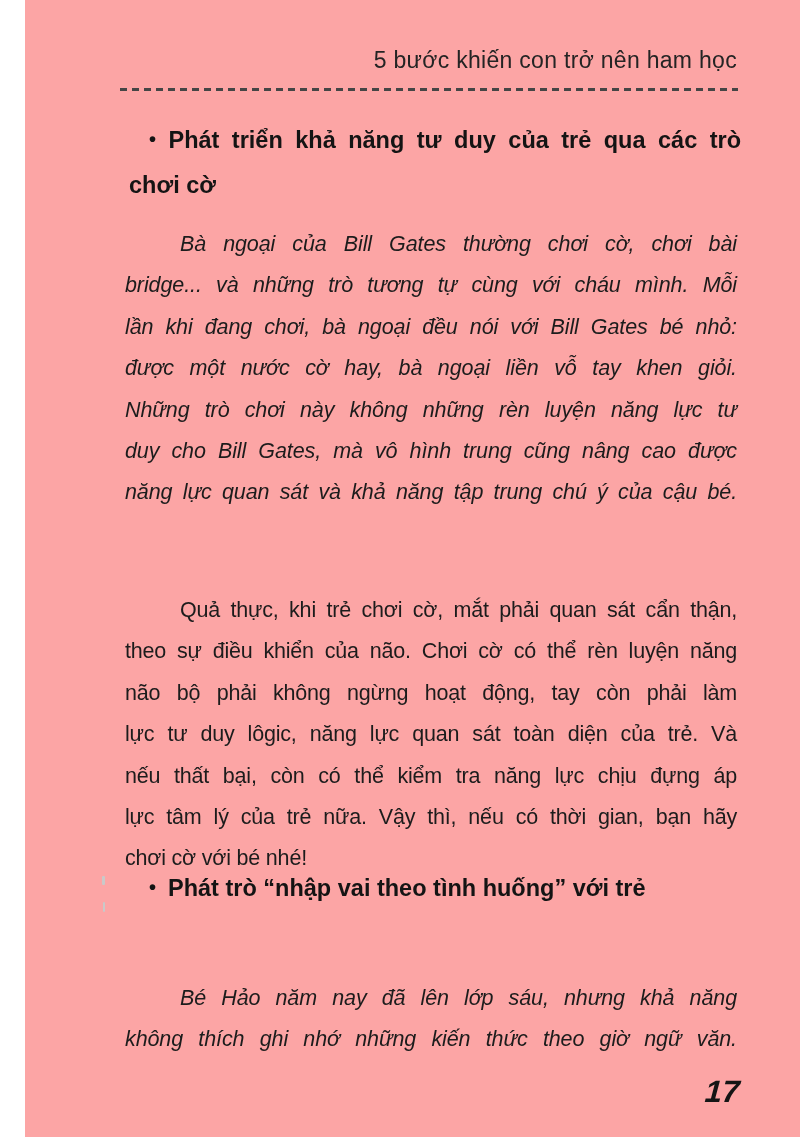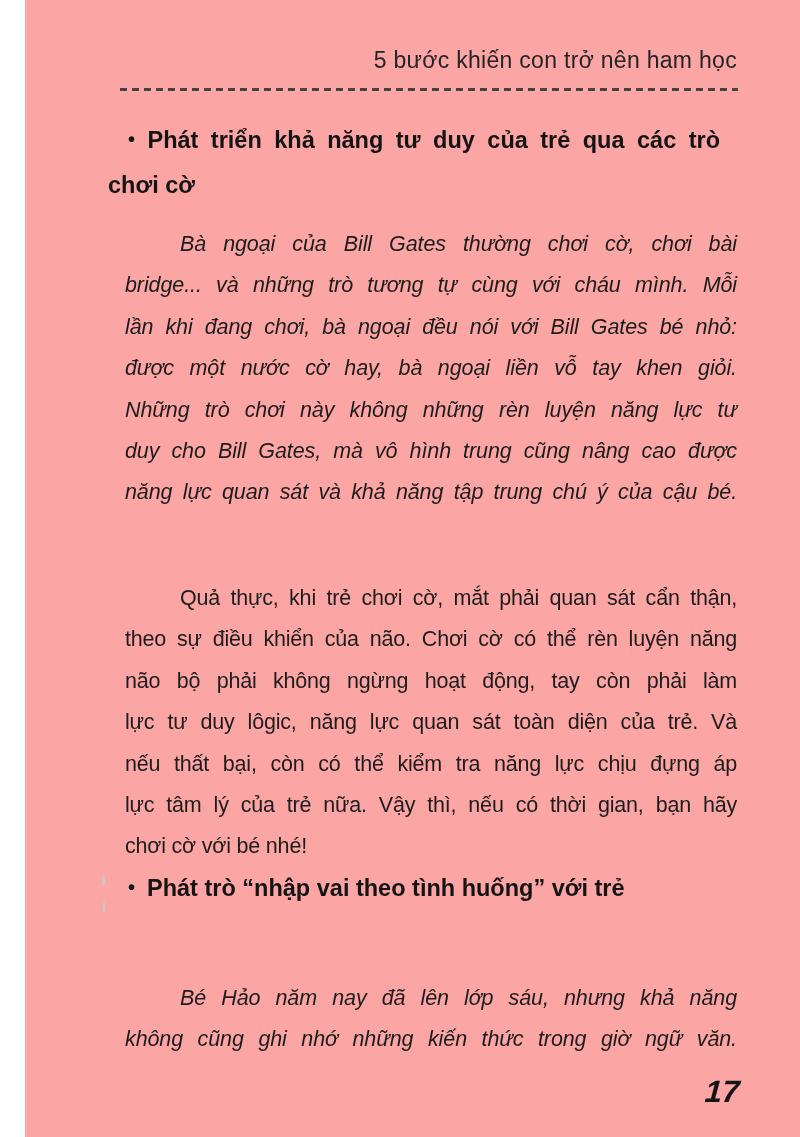--- a/index.html
+++ b/index.html
@@ -33,21 +33,21 @@
     position: absolute;
     top: 88px;
     left: 95px;
     width: 618px;
     height: 3px;
     background: repeating-linear-gradient(to right, #454545 0px, #454545 7px, transparent 7px, transparent 12px);
   }
   
   .heading {
     position: absolute;
-    left: 83px;
+    left: 104px;
     width: 612px;
     font-weight: bold;
     font-size: 23.5px;
     line-height: 44px;
     color: #141414;
   }
   .heading .hline1 {
     padding-left: 20px;
     text-align: justify;
     text-align-last: justify;
@@ -84,21 +84,21 @@
     height: 41.4px;
     line-height: 41.4px;
     text-align: justify;
     text-align-last: justify;
     white-space: nowrap;
   }
   .para .line.ind { padding-left: 55px; }
   .para .line.end { text-align-last: left; }
   .para.italic { font-style: italic; letter-spacing: -0.1px; }
   .quote1 { top: 224px; }
-  .body1  { top: 578px; }
+  .body1  { top: 590px; }
   .quote2 { top: 978px; }
   
   .page-number {
     position: absolute;
     top: 1074px;
     left: 680px;
     font-size: 31px;
     font-style: italic;
     font-weight: bold;
     color: #151515;
@@ -145,21 +145,21 @@
     <div class="line">lực tâm lý của trẻ nữa. Vậy thì, nếu có thời gian, bạn hãy</div>
     <div class="line end">chơi cờ với bé nhé!</div>
   </div>
 
   <div class="heading heading2">
     <div class="hline-single"><span class="bullet">•</span><span>Phát trò “nhập vai theo tình huống” với trẻ</span></div>
   </div>
 
   <div class="para italic quote2">
     <div class="line ind">Bé Hảo năm nay đã lên lớp sáu, nhưng khả năng</div>
-    <div class="line">không cũng ghi nhớ những kiến thức trong giờ ngữ văn.</div>
+    <div class="line">không thích ghi nhớ những kiến thức theo giờ ngữ văn.</div>
   </div>
 
   <div class="page-number">17</div>
 
   <div class="artifact a1"></div>
   <div class="artifact a2"></div>
 
 </div>
 
 </body></html>

